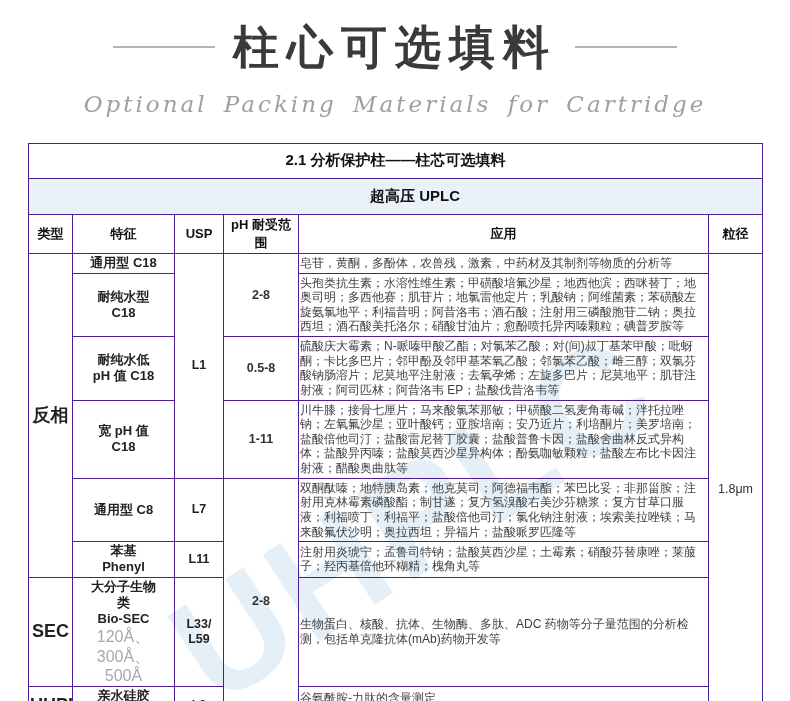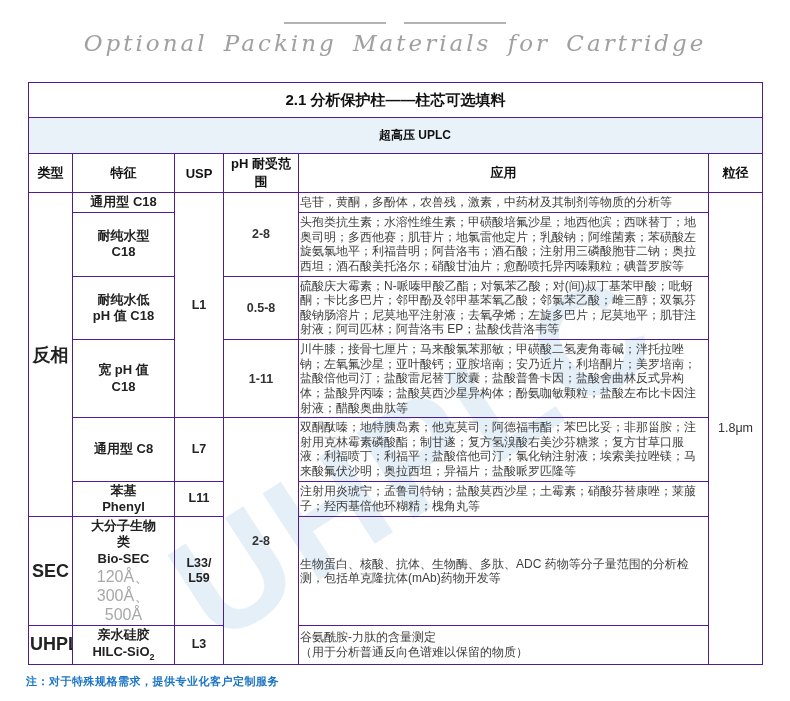--- a/index.html
+++ b/index.html
@@ -9,21 +9,21 @@
     color:#3f3f3f;overflow:hidden;position:relative;
   }
   
   .title-wrap{margin-top:22px;display:flex;align-items:center;justify-content:center;gap:18px;}
   .title-line{width:102px;height:2px;background:#b3b3b3;}
   .main-title{
     font-size:46px;font-weight:900;color:#3a3a3a;letter-spacing:8px;
     line-height:1.1;white-space:nowrap;
   }
   .subtitle{
-    margin-top:6px;text-align:center;
+    margin-top:18px;text-align:center;
     font-family:"DejaVu Serif","Liberation Serif",serif;font-style:italic;
     font-size:23px;color:#a0a0a0;letter-spacing:3px;word-spacing:6px;
   }
   
   .table-zone{position:relative;margin:26px 0 0 28px;width:734px;}
   .watermark{
     position:absolute;left:95px;top:290px;width:580px;height:170px;
     display:flex;align-items:center;justify-content:center;
     transform:rotate(-33deg);
     font-size:150px;font-weight:bold;letter-spacing:4px;
@@ -32,21 +32,21 @@
   }
   table{
     position:relative;z-index:1;
     border-collapse:collapse;table-layout:fixed;width:734px;
   }
   td{
     border:1px solid #4c1d95;vertical-align:middle;
     text-align:center;background:transparent;overflow:hidden;
   }
   .row-section td{height:32px;font-size:15px;font-weight:bold;color:#111;}
-  .row-band td{height:33px;font-size:12px;font-weight:bold;color:#111;background:#e9f1f9;padding-left:40px;}
+  .row-band td{height:33px;font-size:15px;font-weight:bold;color:#111;background:#e9f1f9;padding-left:40px;}
   .row-heads td{height:24px;font-size:13px;font-weight:bold;color:#111;}
   .c-type{font-size:18px;font-weight:bold;color:#222;}
   .c-feat{font-size:13px;font-weight:bold;color:#222;line-height:1.25;padding:1px 17px;}
   .c-feat .sizes{display:block;font-weight:normal;color:#a8a8a8;font-size:16px;line-height:1.2;}
   .c-feat .line{display:block;text-align:center;}
   .c-usp{font-size:12.5px;font-weight:bold;color:#222;line-height:1.2;}
   .c-usp .line{display:block;}
   .c-ph{font-size:12.5px;font-weight:600;color:#333;}
   .c-app{
     font-size:12px;color:#3f3f3f;text-align:left;
@@ -57,20 +57,21 @@
   
   .note{
     margin:9px 0 0 26px;font-size:11px;font-weight:bold;color:#1b74c5;letter-spacing:0.5px;
   }
 </style>
 </head>
 <body>
 
 <div class="title-wrap">
   <div class="title-line"></div>
+  <div class="main-title">柱心可选填料</div>
   <div class="title-line"></div>
 </div>
 <div class="subtitle">Optional Packing Materials for Cartridge</div>
 
 <div class="table-zone">
   <div class="watermark">UHPLC</div>
 
   <table>
     <colgroup>
       <col style="width:44px">

